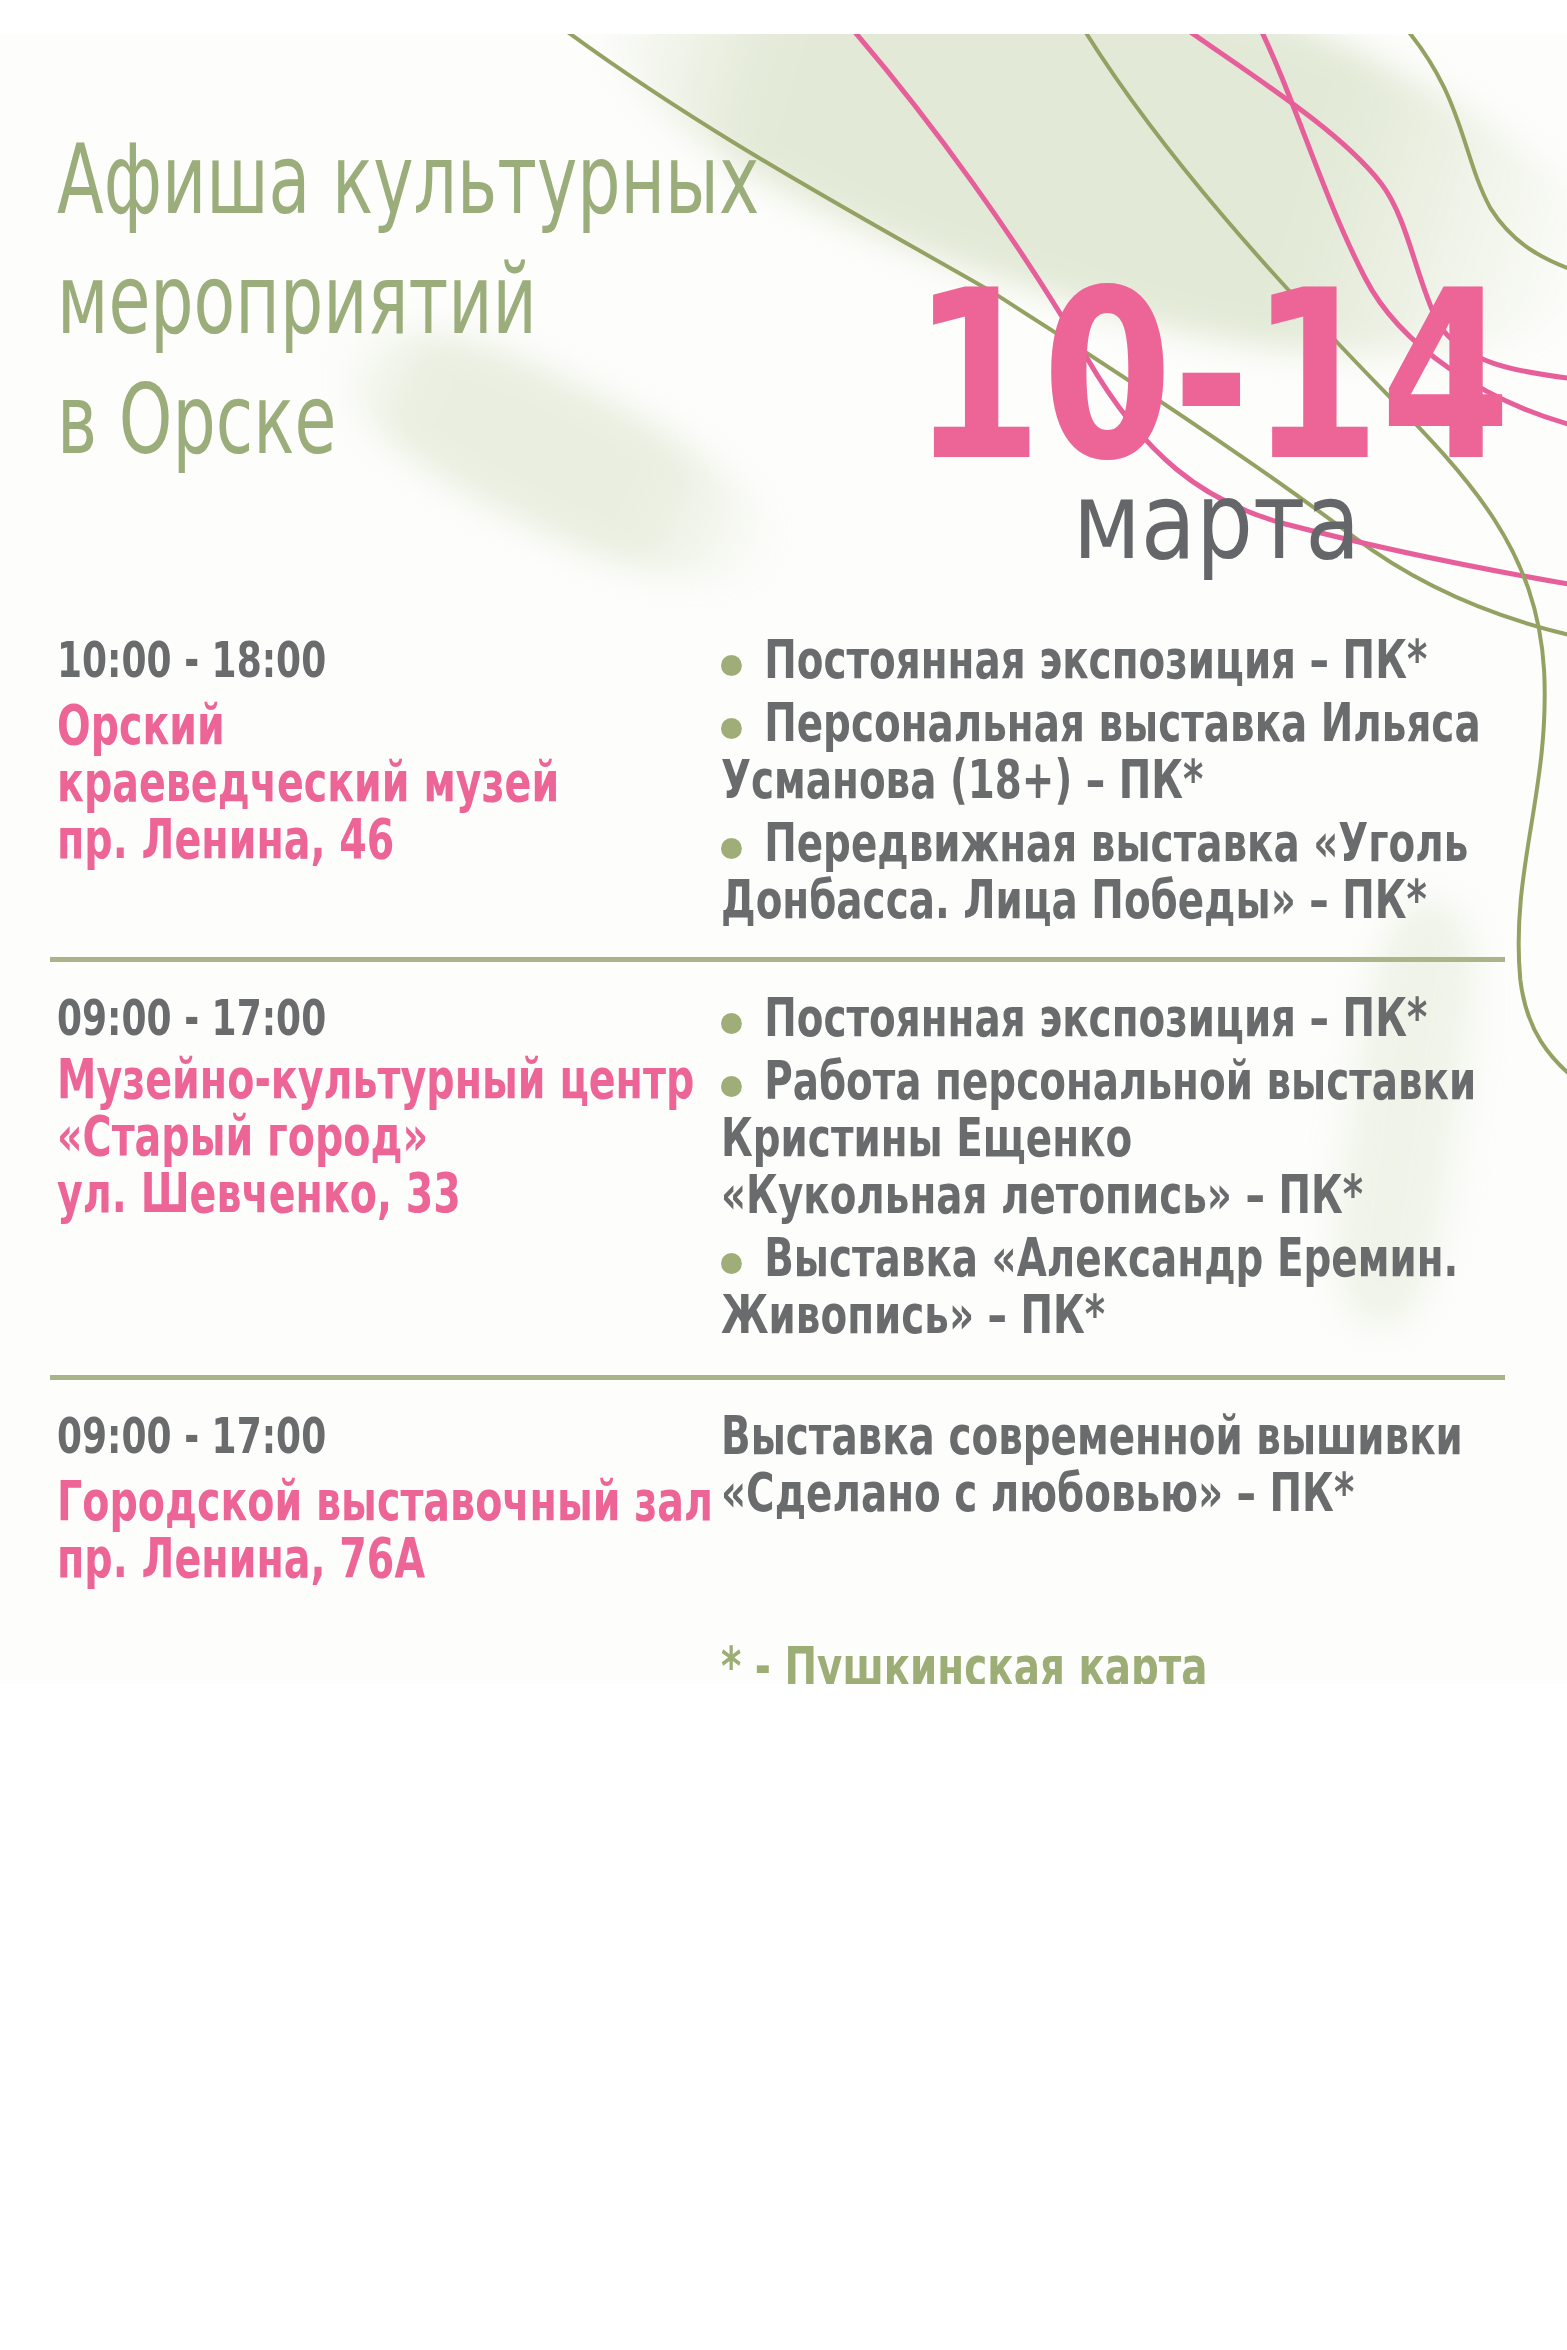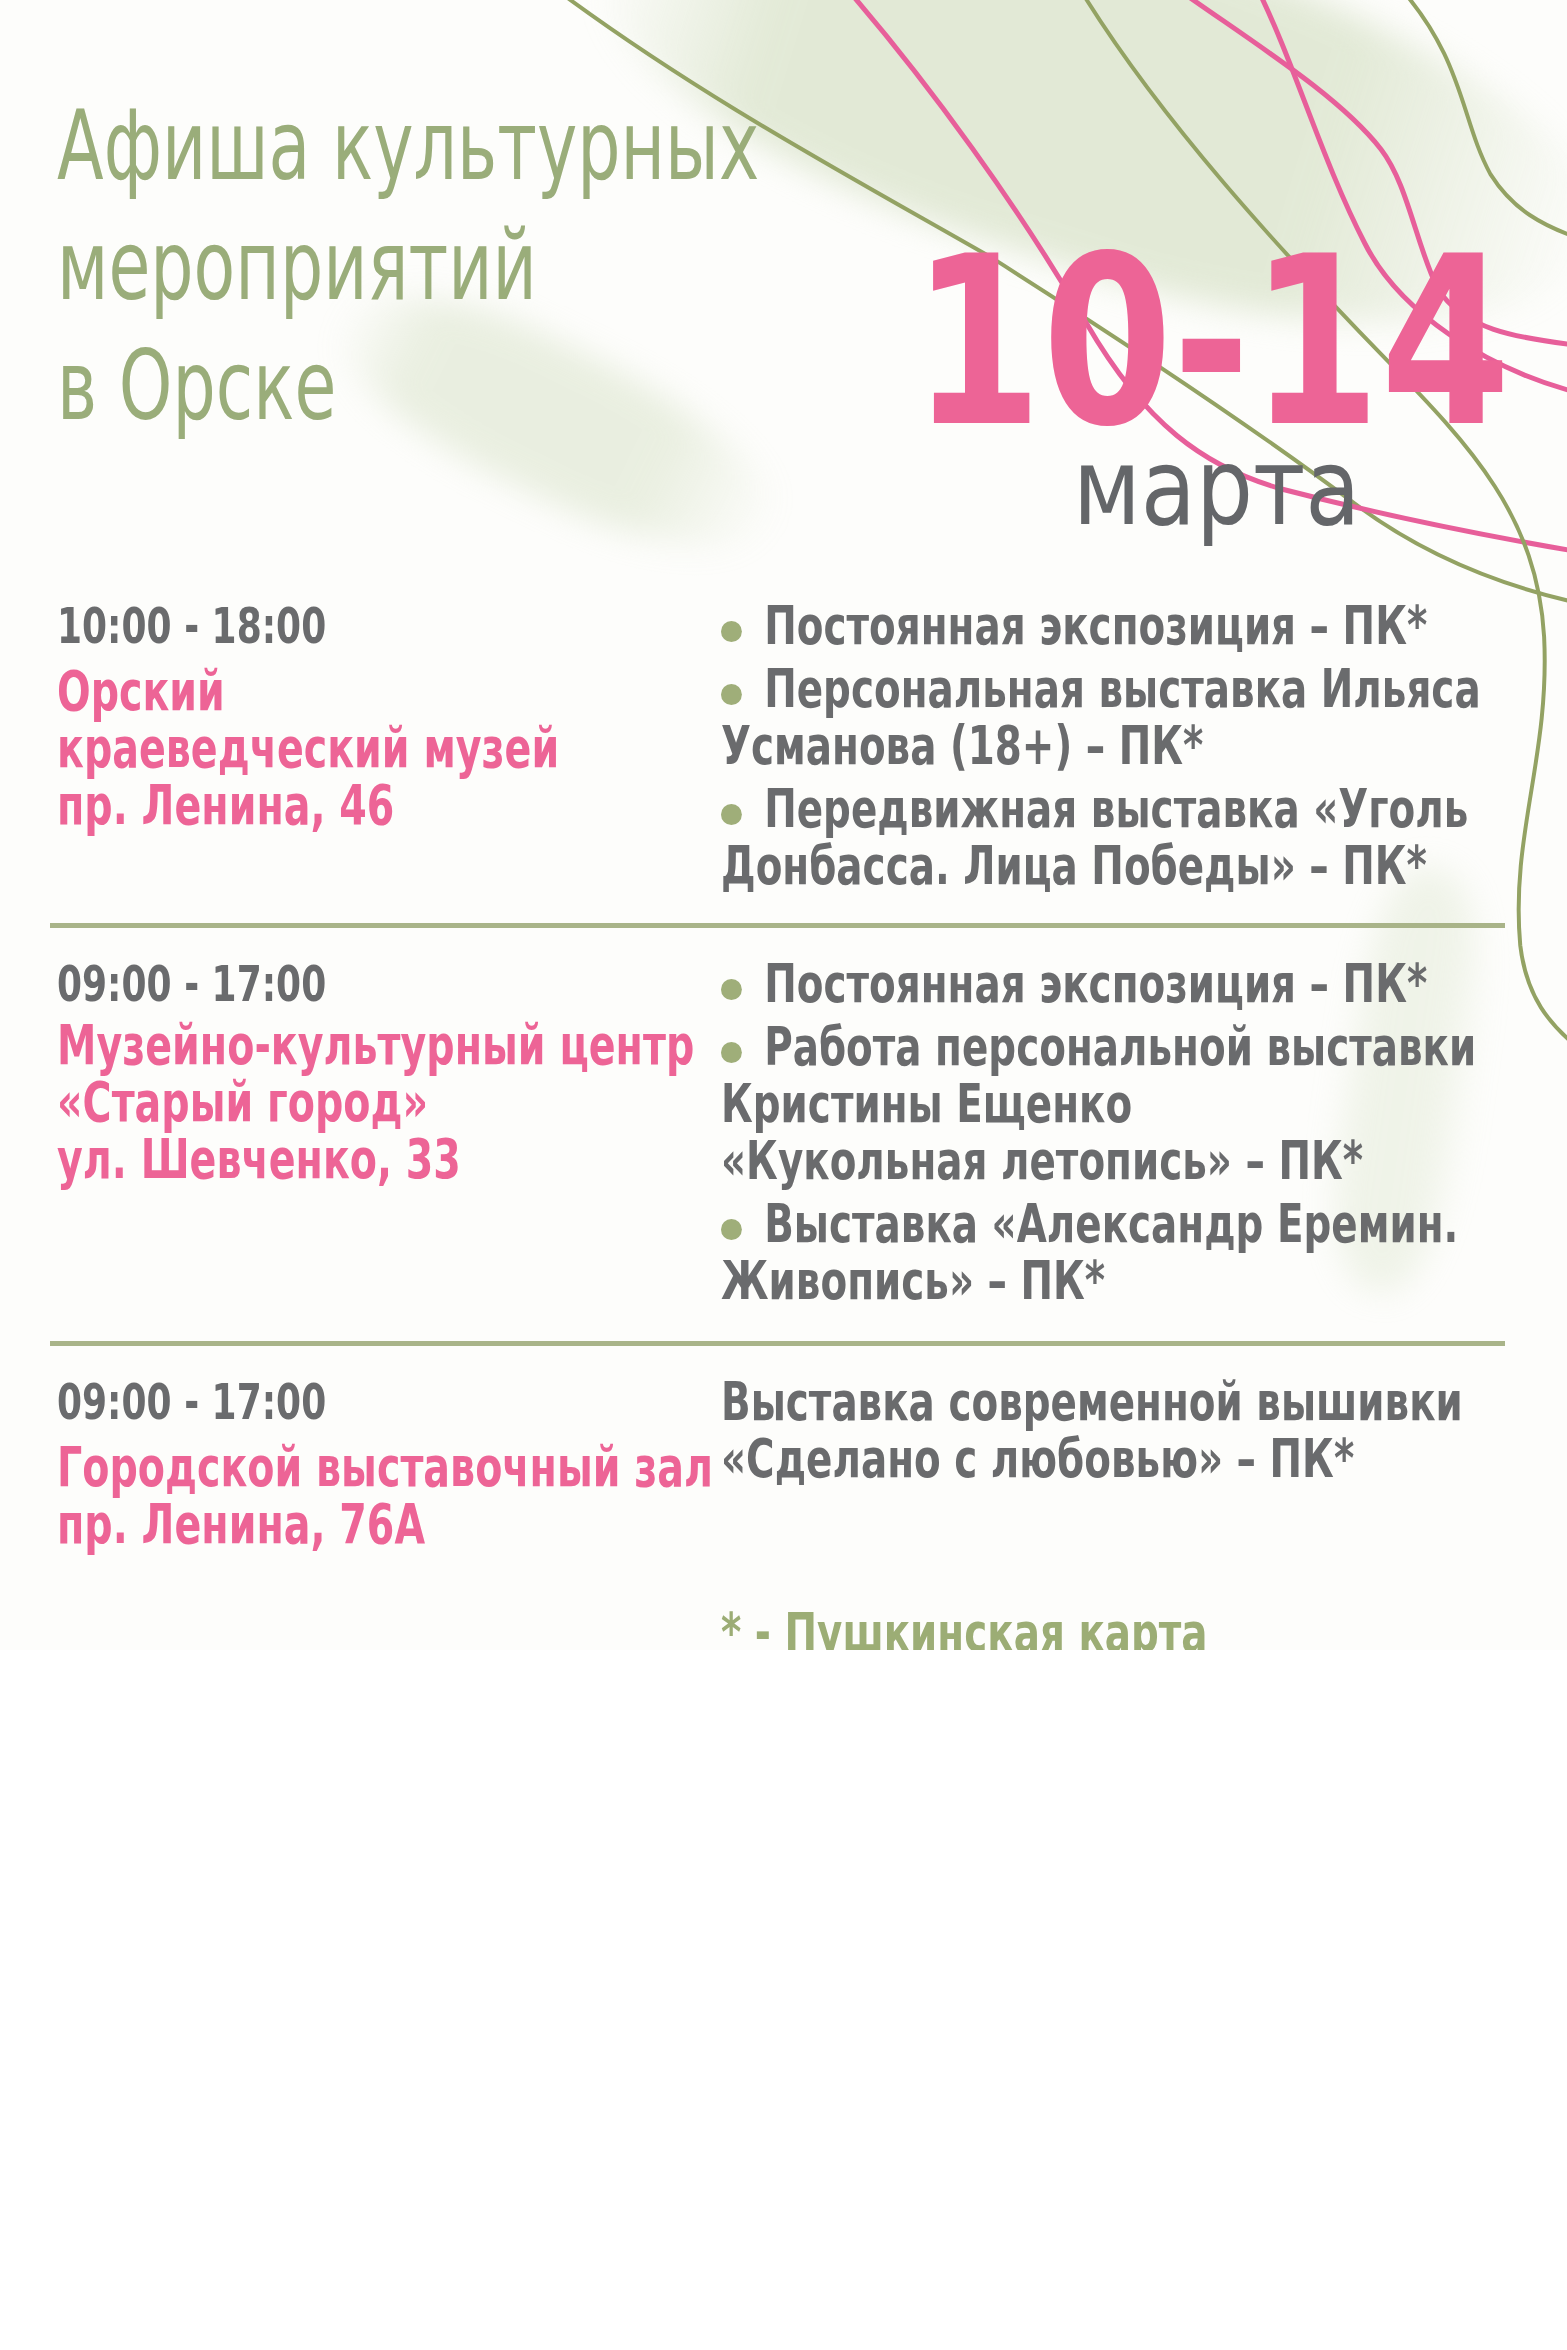--- a/index.html
+++ b/index.html
@@ -4,20 +4,21 @@
 <style>
   html,body{margin:0;padding:0;}
   body{
     width:1567px;height:2350px;
     font-family:"DejaVu Sans","Liberation Sans",sans-serif;
     background:#fff;
   }
   .poster{
     position:relative;width:1567px;height:1650px;overflow:hidden;
     background:var(--background,#fdfdfb);
+    margin-top:34px;
   }
   
   .wc{position:absolute;z-index:1;filter:blur(16px);pointer-events:none;
       background:linear-gradient(90deg,transparent 0%,var(--watercolor,#cddab9) 18%,var(--watercolor,#cddab9) 72%,transparent 100%);
       border-radius:45% 55% 50% 50% / 60% 50% 60% 50%;}
   .wc1{left:582px;top:-70px;width:1035px;height:338px;transform:rotate(17deg);opacity:.55;}
   .wc2{left:318px;top:348px;width:478px;height:149px;transform:rotate(26deg);opacity:.40;}
   .wc3{left:1338px;top:866px;width:139px;height:428px;transform:rotate(8deg);opacity:.28;}
   .wc4{left:348px;top:2099px;width:577px;height:269px;transform:rotate(-14deg);opacity:.38;}
   .wc5{left:40px;top:1672px;width:129px;height:388px;transform:rotate(20deg);opacity:.22;}

